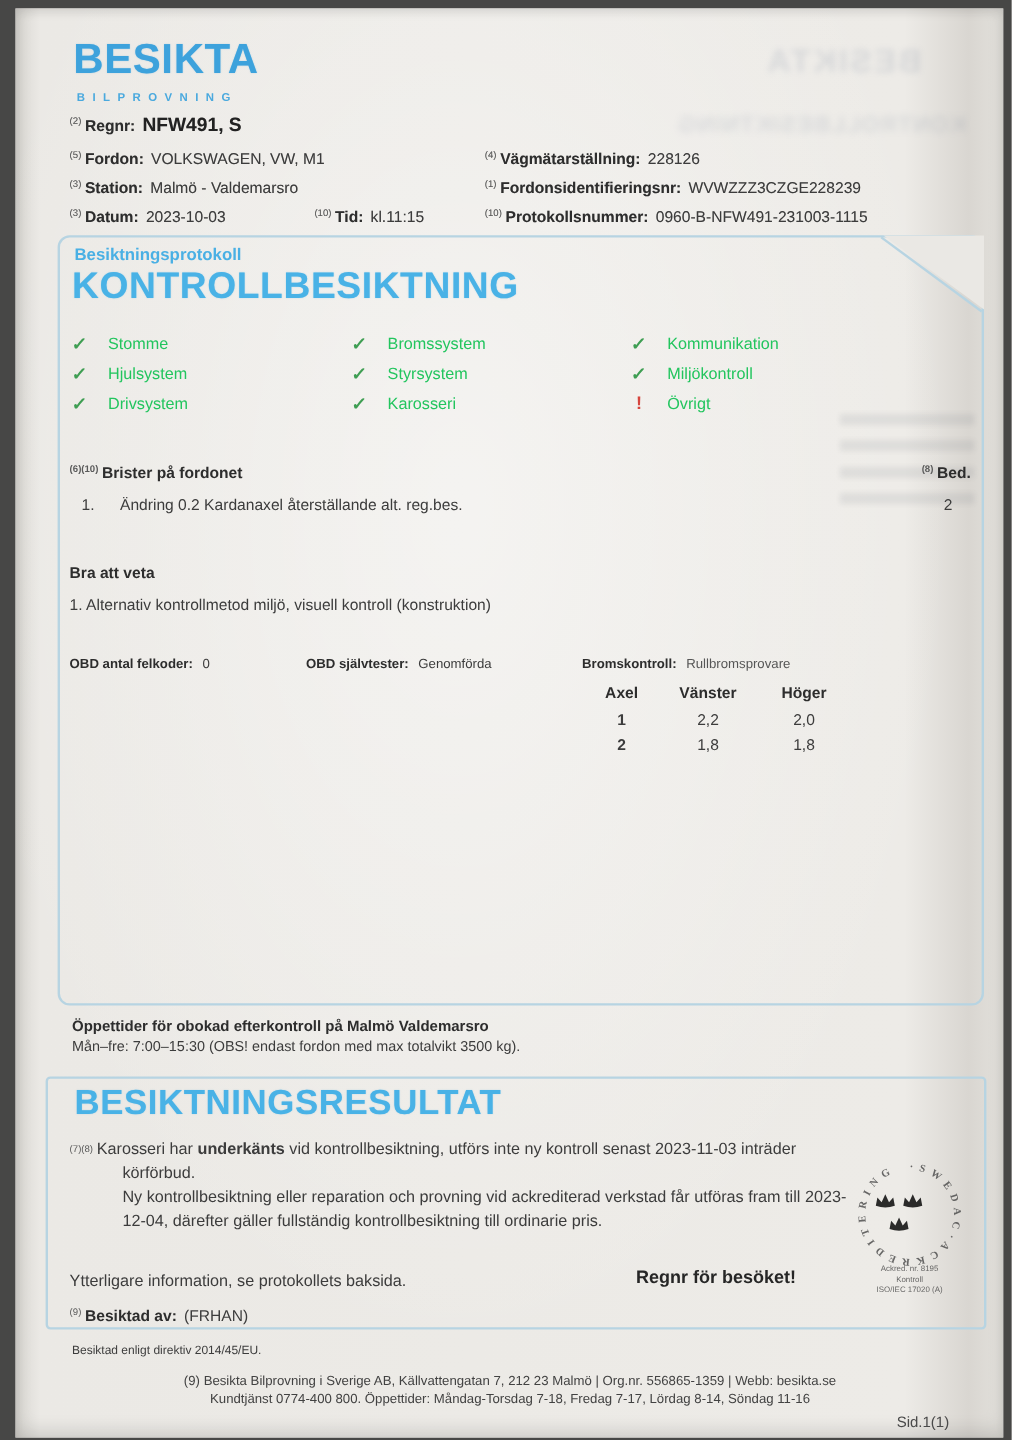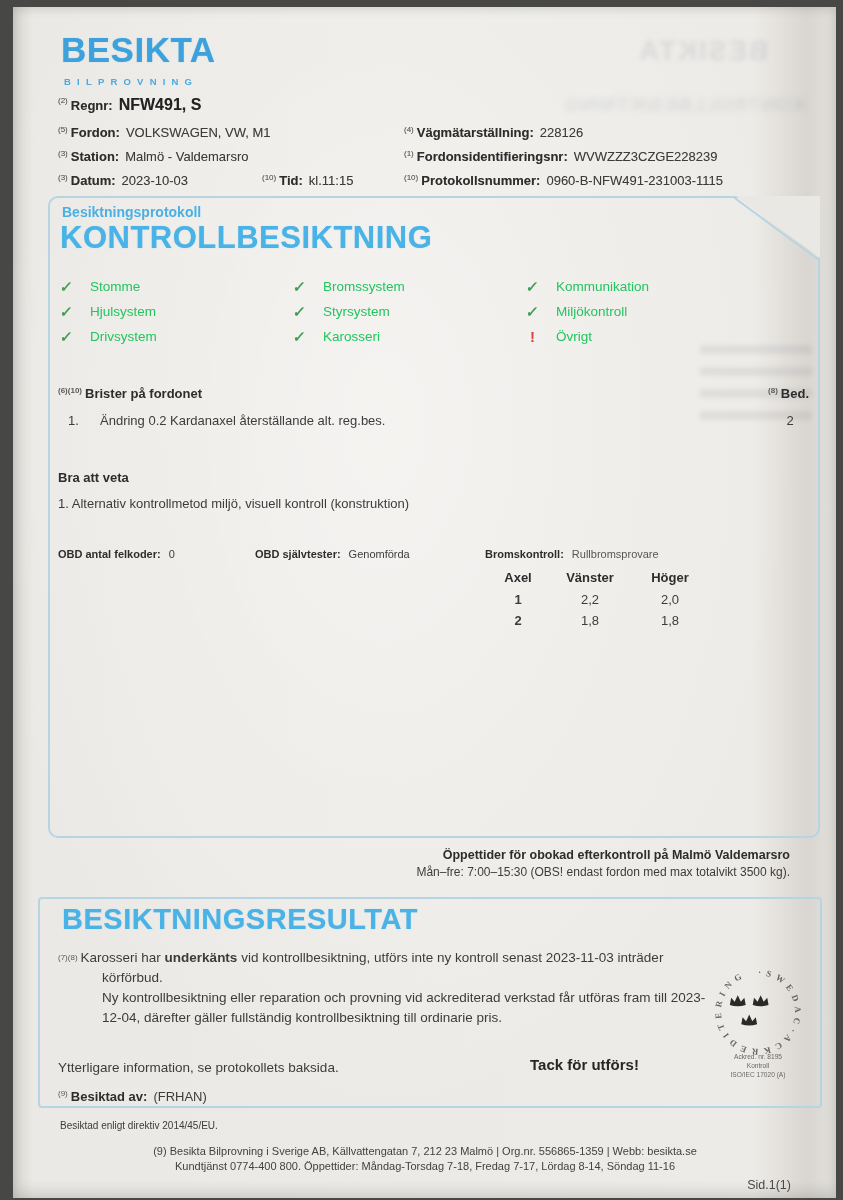--- a/index.html
+++ b/index.html
@@ -65,21 +65,21 @@
 
   .brake-table { position: absolute; left: 490px; top: 568px; border-collapse: collapse; font-size: 13px; color: #3c3c3c; }
   .brake-table th { font-weight: bold; color: #2d2d2d; padding: 2px 0 6px; }
   .brake-table th, .brake-table td { text-align: center; }
   .brake-table td { padding: 1px 0 5px; }
   .col-axel { width: 56px; }
   .col-vanster { width: 88px; }
   .col-hoger { width: 72px; }
 
   
-  .opening { position: absolute; left: 60px; top: 848px; width: 730px; text-align: right; }
+  .opening { position: absolute; left: 60px; top: 848px; width: 730px; text-align: left; }
   .opening-1 { font-size: 12.5px; font-weight: bold; color: #2d2d2d; }
   .opening-2 { font-size: 12px; color: #3c3c3c; margin-top: 3px; }
 
   
   .result-box { position: absolute; left: 38px; top: 897px; width: 784px; height: 211px; border: 2px solid #b7d4e2; border-radius: 4px; }
   .result-title { position: absolute; left: 62px; top: 903px; font-size: 29px; font-weight: bold; letter-spacing: 0.5px; color: #49b2e6; text-shadow: 0 0 1px rgba(73,178,230,0.5); }
   .result-p1 { position: absolute; left: 58px; top: 948px; width: 668px; font-size: 13.5px; line-height: 20px; color: #3c3c3c; padding-left: 44px; text-indent: -44px; }
   .result-p2 { position: absolute; left: 102px; top: 988px; width: 606px; font-size: 13.5px; line-height: 20px; color: #3c3c3c; }
   .more-info { position: absolute; left: 58px; top: 1060px; font-size: 13.5px; color: #3c3c3c; }
   .thanks { position: absolute; left: 530px; top: 1056px; font-size: 15px; font-weight: bold; color: #262626; }
@@ -233,21 +233,21 @@
 
   <div class="result-box"></div>
   <div class="result-title">BESIKTNINGSRESULTAT</div>
 
   <div class="result-p1">
     <span class="sup">(7)(8)</span><span>Karosseri har </span><b>underkänts</b><span> vid kontrollbesiktning, utförs inte ny kontroll senast 2023-11-03 inträder körförbud.</span>
   </div>
   <div class="result-p2">Ny kontrollbesiktning eller reparation och provning vid ackrediterad verkstad får utföras fram till 2023-12-04, därefter gäller fullständig kontrollbesiktning till ordinarie pris.</div>
 
   <div class="more-info">Ytterligare information, se protokollets baksida.</div>
-  <div class="thanks">Tack för utförs!</div>
+  <div class="thanks">Regnr för besöket!</div>
 
   <div class="inspector">
     <span class="sup">(9)</span><span class="hlabel">Besiktad av:</span><span class="hvalue">(FRHAN)</span>
   </div>
 
   <svg class="swedac" viewBox="0 0 120 150">
     <defs>
       <path id="ring" d="M 60,17 A 42,42 0 1 1 59.9,17"></path>
       <path id="crown" d="M2,13 L3.5,5 L7.5,9.5 L11,2 L14.5,9.5 L18.5,5 L20,13 Q11,16 2,13 Z"></path>
     </defs>

